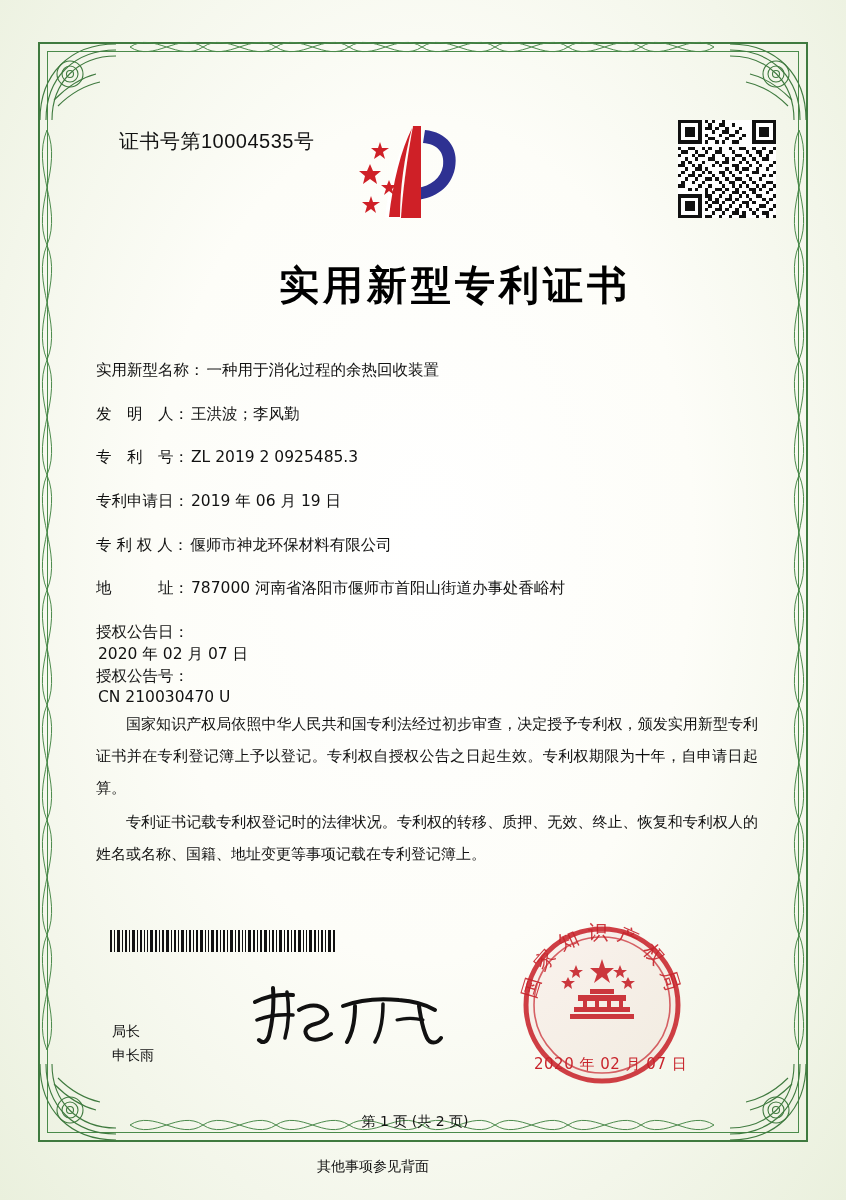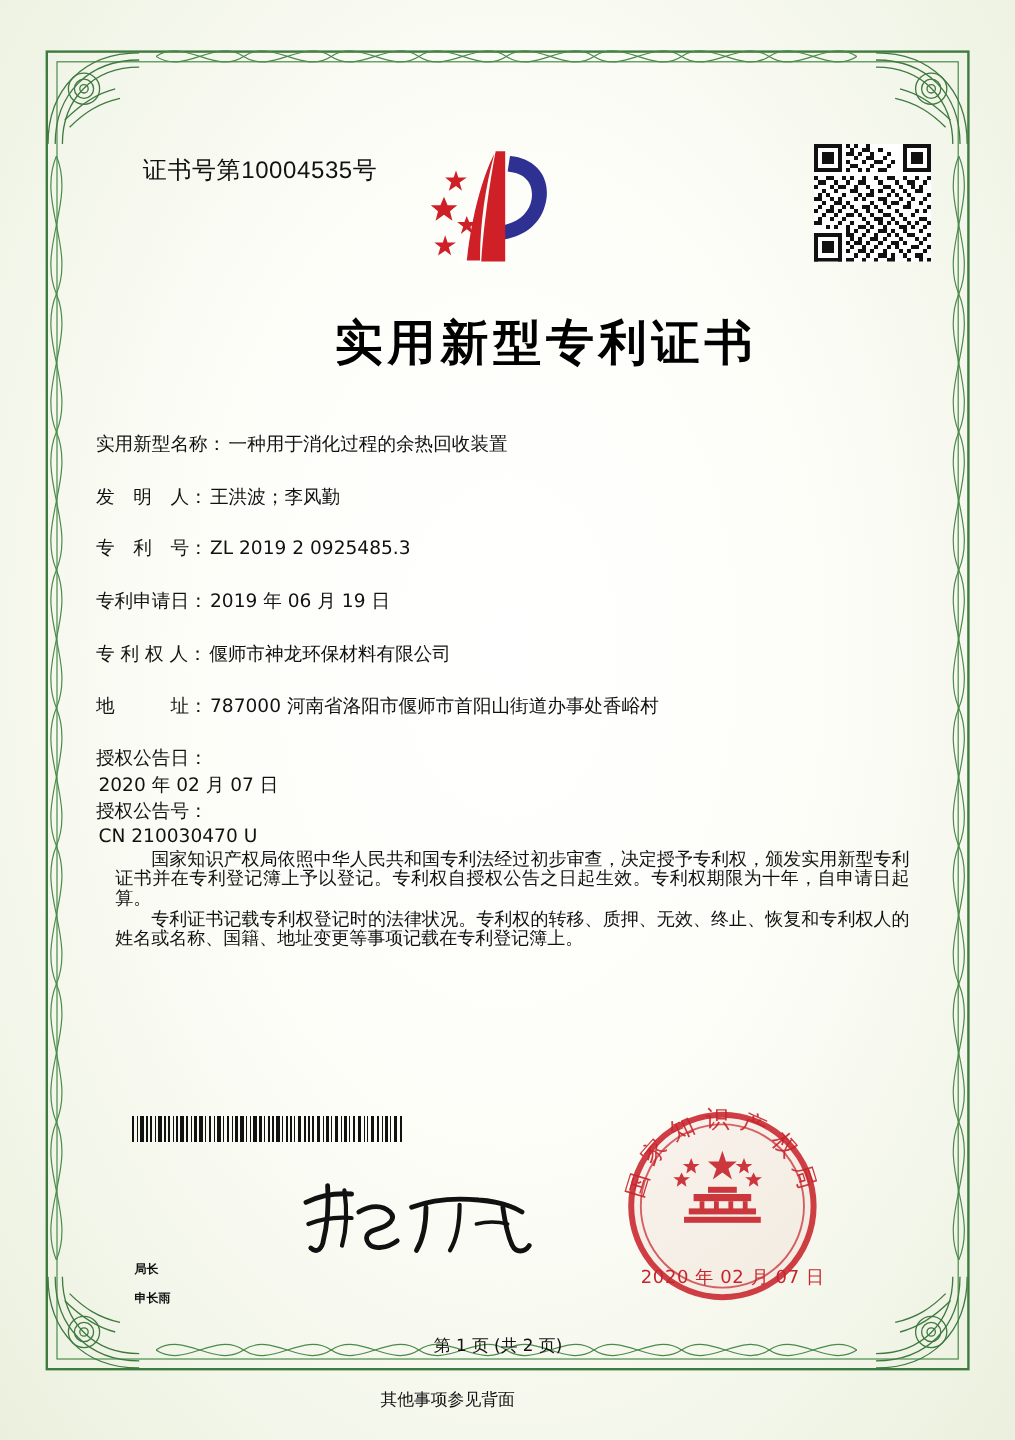--- a/index.html
+++ b/index.html
@@ -106,21 +106,21 @@
     font-weight: bold;
     letter-spacing: 4px;
     color: #000;
     font-family: "DejaVu Serif", "Liberation Serif", serif;
     margin-left: 32px;
   }
 
   
   .fields {
     position: absolute;
-    left: 80px;
+    left: 96px;
     top: 360px;
     width: 660px;
     text-align: center;
   }
   .frow {
     display: flex;
     align-items: baseline;
     margin-bottom: 22px;
     font-size: 15.5px;
     line-height: 1.4;
@@ -142,44 +142,43 @@
     width: 58px;
   }
 
   
   .paras {
     position: absolute;
     left: 96px;
     top: 708px;
     width: 662px;
     font-size: 15px;
-    line-height: 16px;
+    line-height: 32px;
     color: #111;
     text-align: justify;
   }
   .paras p {
     margin: 0 0 2px 0;
     text-indent: 2em;
   }
 
   
   .barcode {
     position: absolute;
     left: 110px; top: 930px;
     width: 228px; height: 22px;
   }
 
   
   .sig-label {
     position: absolute;
-    left: 112px; top: 1047px;
-    font-size: 10px;
+    left: 112px; top: 1019px;
+    font-size: 14px;
     line-height: 24px;
     color: #111;
-    font-weight: bold;
   }
   .sig-hand {
     position: absolute;
     left: 247px; top: 980px;
     width: 200px; height: 70px;
   }
 
   
   .seal {
     position: absolute;

